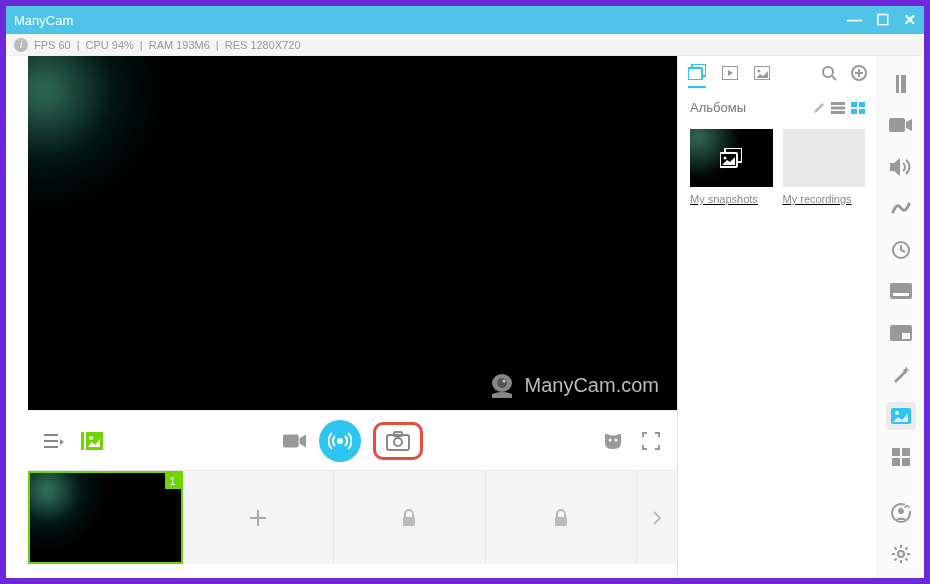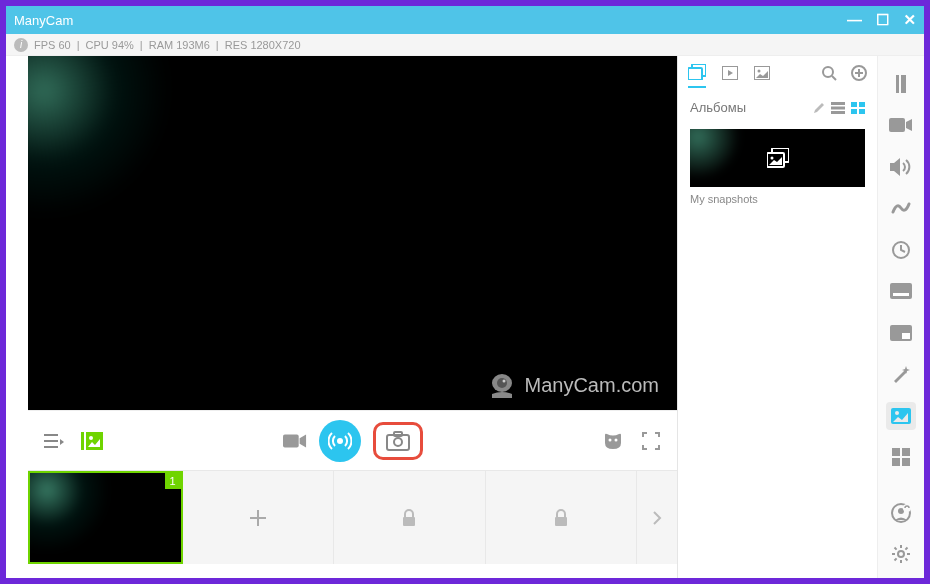--- a/index.html
+++ b/index.html
@@ -35,21 +35,21 @@
 .rp-tabs { height: 40px; display: flex; align-items: center; padding: 0 10px; gap: 16px; }
 .rp-tab { cursor: pointer; color: #999; padding-bottom: 6px; }
 .rp-tab.active { color: #2cc5ef; border-bottom: 2px solid #2cc5ef; }
 .rp-tabs-right { flex: 1; display: flex; justify-content: flex-end; gap: 14px; }
 .rp-header { display: flex; align-items: center; padding: 4px 12px 8px; color: #777; font-size: 13px; gap: 6px; }
 .rp-header-title { flex: 1; }
 .view-toggle { display: flex; gap: 6px; }
 .vt-btn { cursor: pointer; color: #999; }
 .vt-btn.active { color: #2cc5ef; }
 .gallery { padding: 6px 12px; display: flex; gap: 10px; }
-.gallery-item { flex: 1; }
+.gallery-item { flex: 1; text-decoration: underline; }
 .gallery-thumb { height: 58px; background: #e8e8e8; display: flex; align-items: center; justify-content: center; position: relative; cursor: pointer; }
 .gallery-thumb.snap { background: #000; overflow: hidden; }
 .gallery-thumb.snap .gflare { position: absolute; top: -10px; left: -10px; width: 60px; height: 60px; background: radial-gradient(circle at 30% 30%, rgba(100,220,180,0.5) 0%, transparent 70%); filter: blur(4px); }
 .gallery-thumb .thumb-icon { position: absolute; color: #fff; }
 .gallery-label { color: #888; font-size: 11px; padding-top: 6px; }
 .side-rail { width: 46px; background: #fafafa; display: flex; flex-direction: column; align-items: center; padding-top: 12px; gap: 14px; }
 .rail-btn { width: 30px; height: 30px; display: flex; align-items: center; justify-content: center; cursor: pointer; color: #888; position: relative; }
 .rail-btn.active { background: #eaeaea; color: #2cc5ef; border-radius: 4px; }
 .rail-spacer { flex: 1; }
 svg { display: block; }
@@ -254,20 +254,24 @@
               <svg width="22" height="20" viewBox="0 0 22 20">
                   <rect x="5" y="0" width="17" height="14" rx="1" fill="none" stroke="#fff" stroke-width="2"></rect>
                   <rect x="0" y="5" width="17" height="14" rx="1" fill="#000" stroke="#fff" stroke-width="2"></rect>
                   <circle cx="5" cy="10" r="1.5" fill="#fff"></circle>
                   <path d="M2 17 L7 12 L10 14 L15 9 L15 17 Z" fill="#fff"></path>
                 </svg>
             </span>
           </div>
           <div class="gallery-label">My snapshots</div>
         </div>
+        <div class="gallery-item">
+          <div class="gallery-thumb"></div>
+          <div class="gallery-label">My recordings</div>
+        </div>
       </div>
     </div>
 
     <div class="side-rail">
       <span class="rail-btn" style="margin-top:2px">
         <svg width="10" height="18" viewBox="0 0 10 18">
             <rect x="0" y="0" width="3" height="18" fill="#999"></rect>
             <rect x="5" y="0" width="5" height="18" fill="#999"></rect>
           </svg>
       </span>

